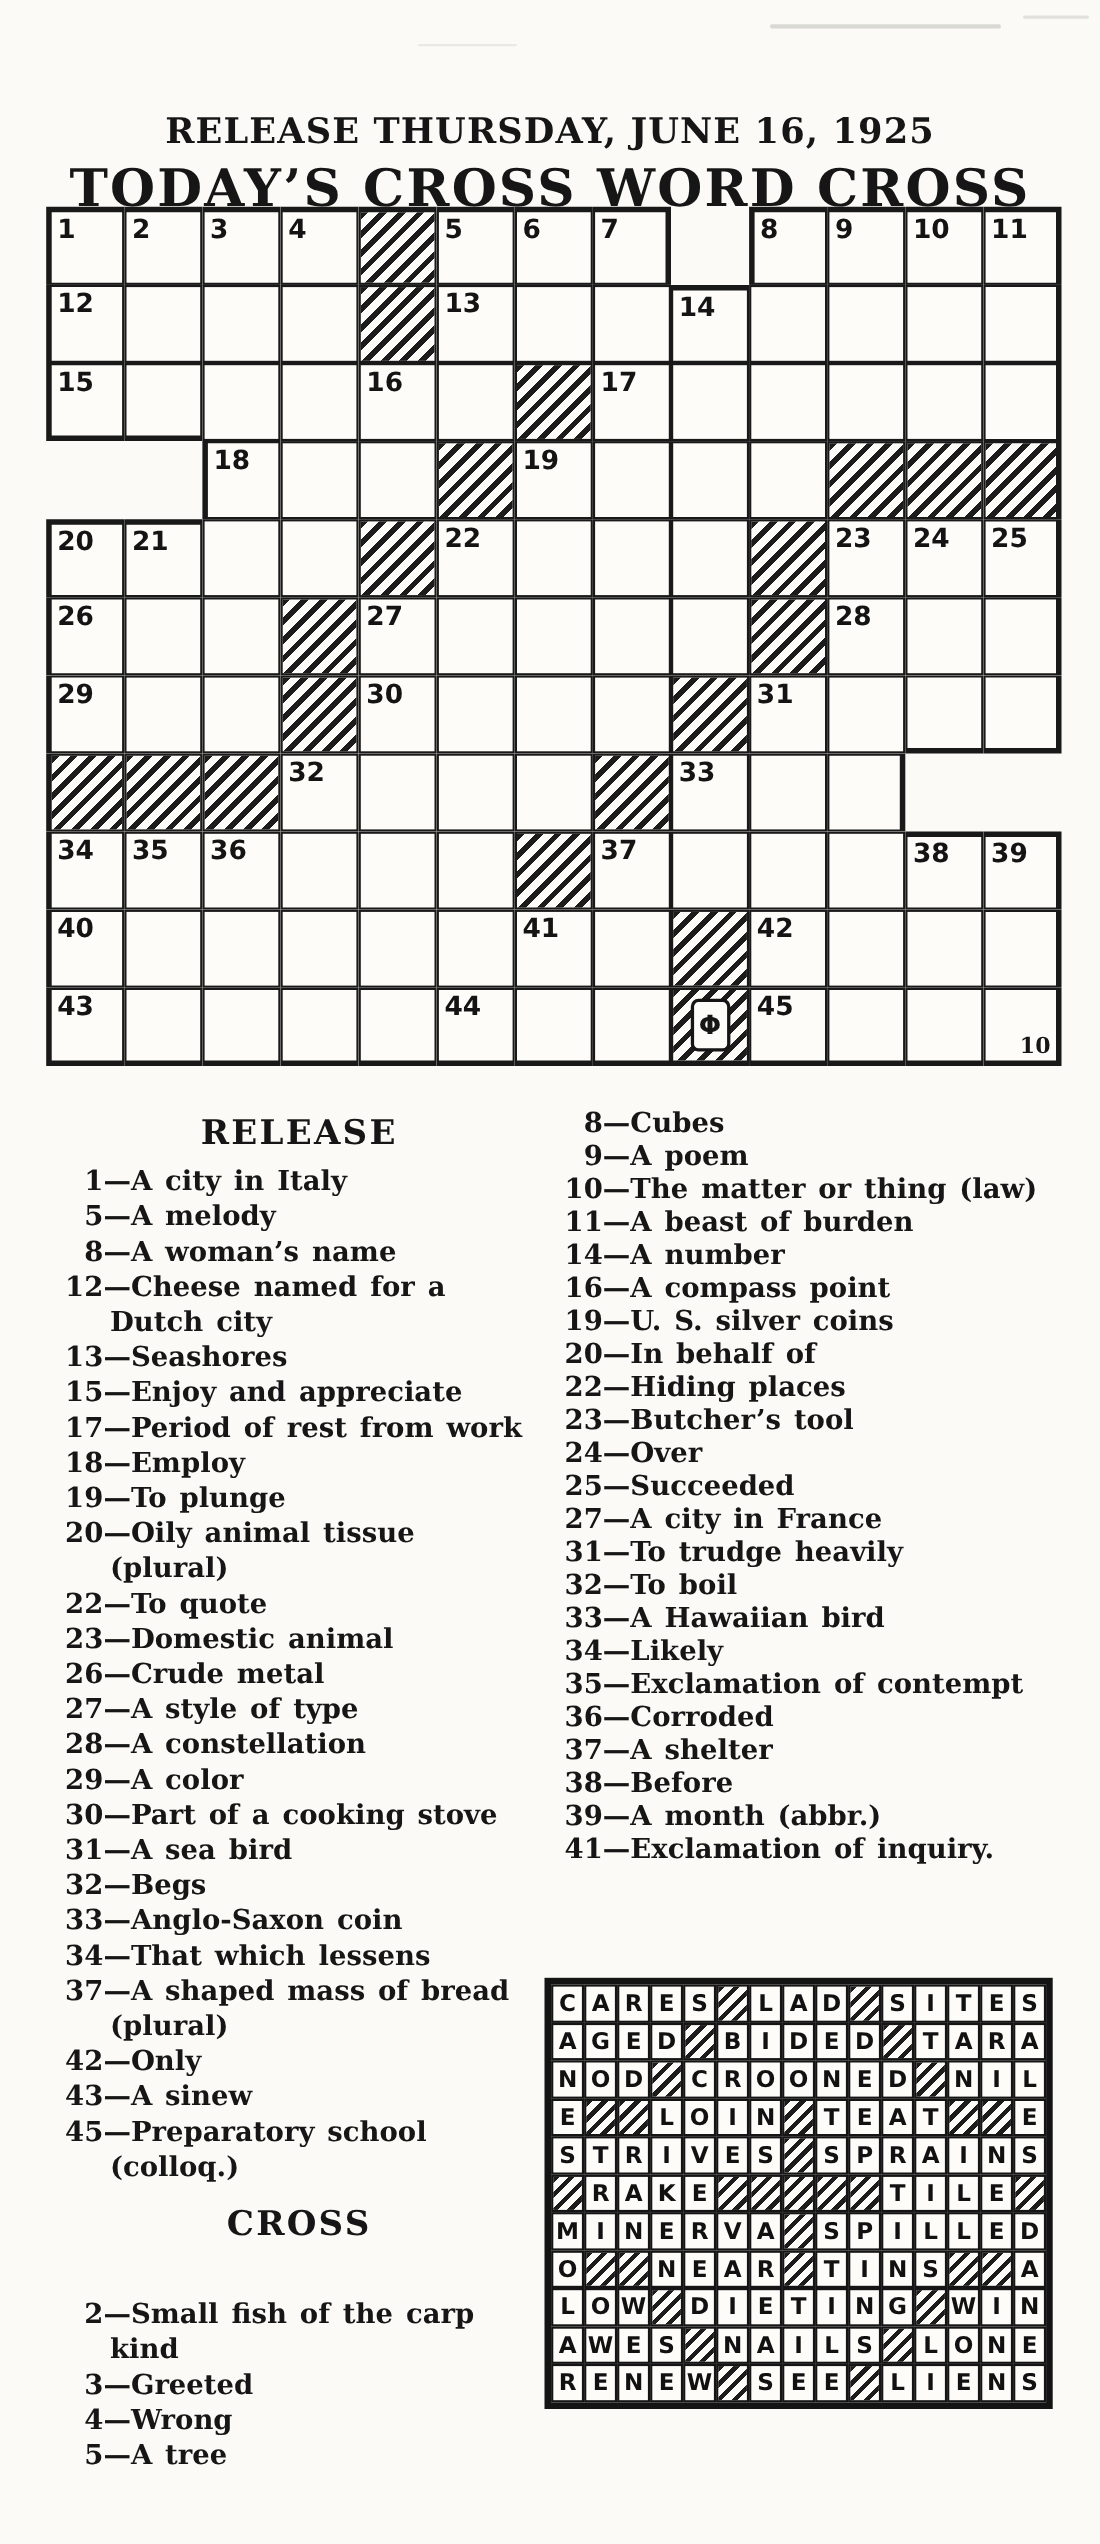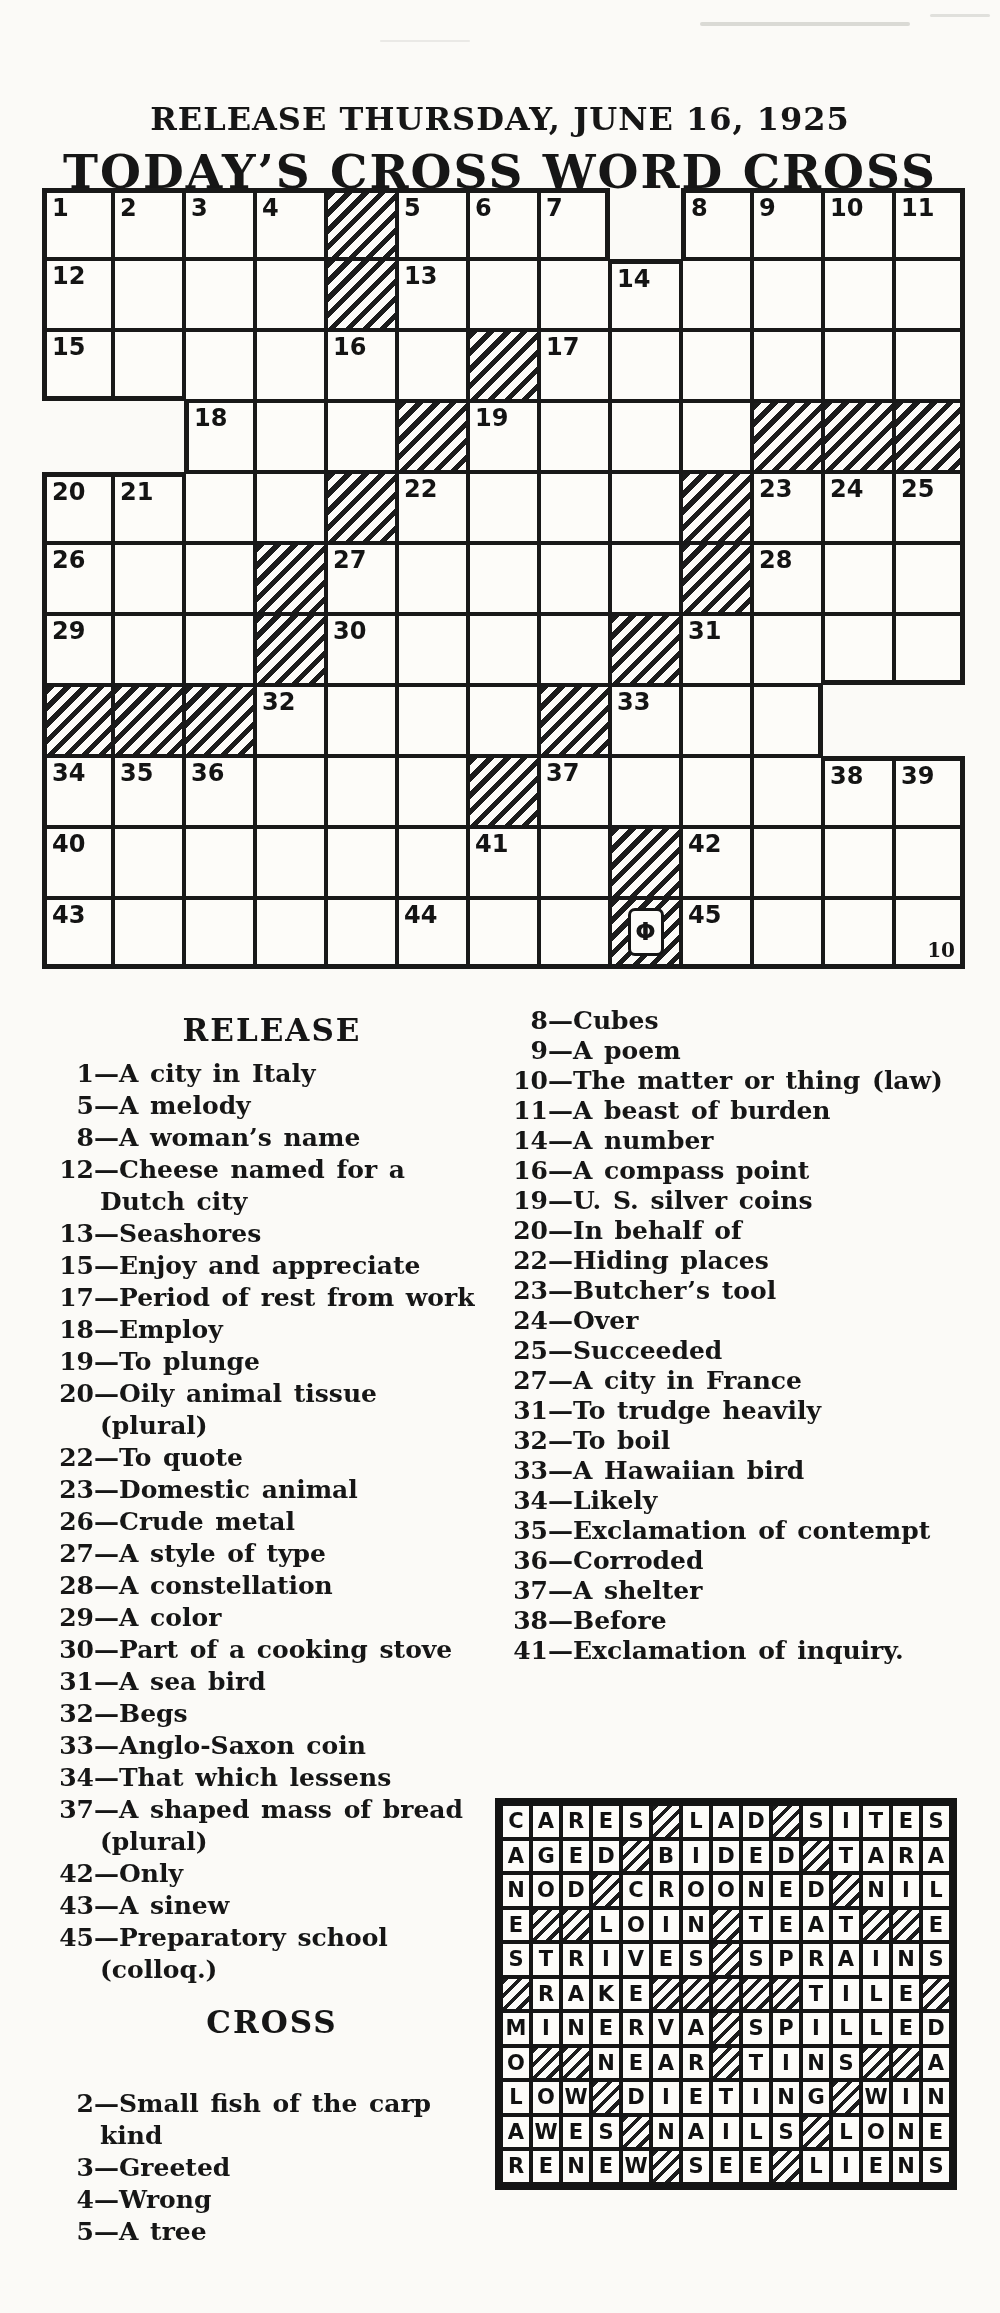--- a/index.html
+++ b/index.html
@@ -379,20 +379,21 @@
         <li><span class="cnum">25</span>—Succeeded</li>
         <li><span class="cnum">27</span>—A city in France</li>
         <li><span class="cnum">31</span>—To trudge heavily</li>
         <li><span class="cnum">32</span>—To boil</li>
         <li><span class="cnum">33</span>—A Hawaiian bird</li>
         <li><span class="cnum">34</span>—Likely</li>
         <li><span class="cnum">35</span>—Exclamation of contempt</li>
         <li><span class="cnum">36</span>—Corroded</li>
         <li><span class="cnum">37</span>—A shelter</li>
         <li><span class="cnum">38</span>—Before</li>
+        <li><span class="cnum">39</span>—A month (abbr.)</li>
         <li><span class="cnum">41</span>—Exclamation of inquiry.</li>
       </ul>
   </div>
 
   <div id="solution">
       <div class="scell" style="left: 0px; top: 0px;">C</div>
       <div class="scell" style="left: 30px; top: 0px;">A</div>
       <div class="scell" style="left: 60px; top: 0px;">R</div>
       <div class="scell" style="left: 90px; top: 0px;">E</div>
       <div class="scell" style="left: 120px; top: 0px;">S</div>

